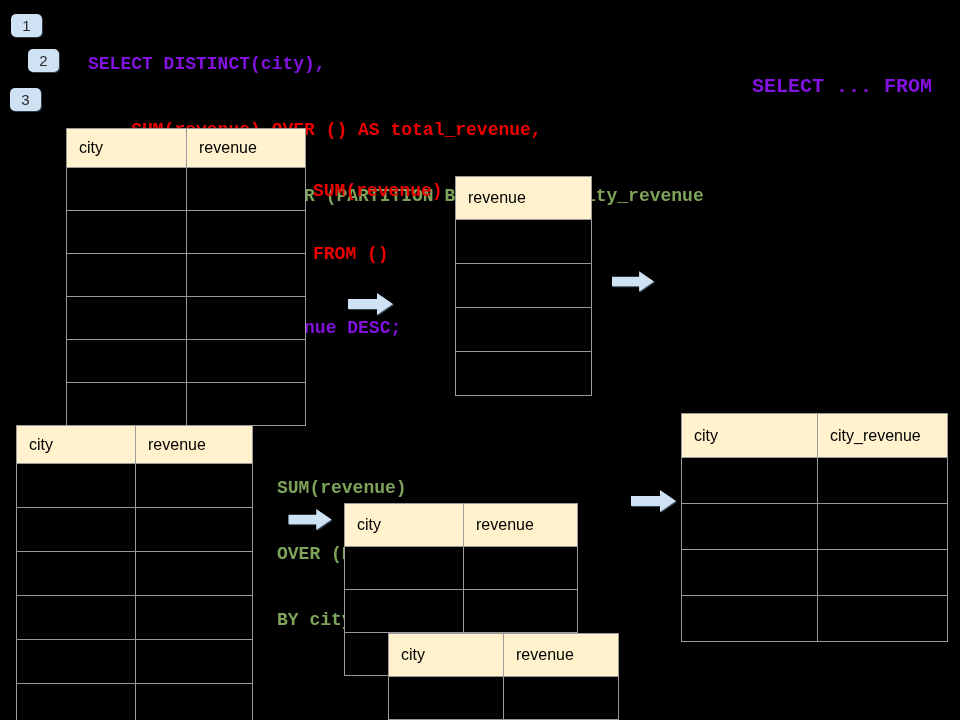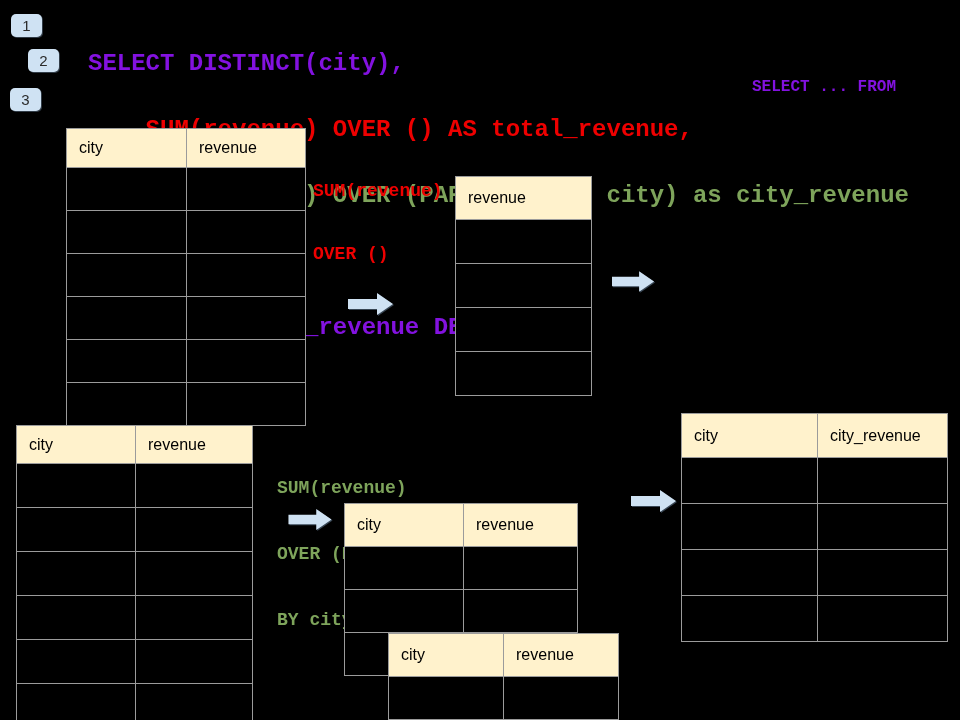--- a/index.html
+++ b/index.html
@@ -14,22 +14,22 @@
     display:flex; align-items:center; justify-content:center;
     font:15px "Liberation Sans", sans-serif;
     box-shadow:1px 1px 0 rgba(90,110,130,.55);
   }
   .badge-1 { left:11px; top:14px; }
   .badge-2 { left:28px; top:49px; }
   .badge-3 { left:10px; top:88px; }
 
   
   .mono { font-family:"Liberation Mono", monospace; font-weight:bold; white-space:pre; }
-  .sql-code { position:absolute; left:88px; top:9px; font-size:24px; line-height:22px; }
-  .side-note { position:absolute; left:752px; top:37px; font-size:16px; line-height:20px; }
+  .sql-code { position:absolute; left:88px; top:9px; font-size:18px; line-height:22px; }
+  .side-note { position:absolute; left:752px; top:37px; font-size:20px; line-height:20px; }
   .ann-total { position:absolute; left:313px; top:139px; font-size:18px; line-height:21px; }
   .ann-part  { position:absolute; left:277px; top:433px; font-size:18px; line-height:22px; }
 
   
   table { position:absolute; border-collapse:collapse; table-layout:fixed; border-spacing:0; }
   th, td { border:1px solid #9B9B9B; }
   th {
     font-family:"Liberation Sans", sans-serif; font-size:16px; font-weight:normal;
     color:#000; text-align:left; padding:0 0 0 12px;
   }
@@ -67,21 +67,21 @@
     <div style="color: rgb(131, 18, 224);">  FROM rides</div>
     <div style="color: rgb(131, 18, 224);">  ORDER by city_revenue DESC;</div>
   </div>
 
   <div class="mono side-note" style="color: rgb(131, 18, 224);">
     <div>SELECT ... FROM</div>
   </div>
 
   <div class="mono ann-total" style="color: rgb(238, 0, 0);">
     <div>SUM(revenue)</div>
-    <div>OVER ()</div>
+    <div>FROM ()</div>
   </div>
 
   <div class="mono ann-part" style="color: rgb(126, 164, 91);">
     <div>SUM(revenue)</div>
     <div>OVER (PARTITION</div>
     <div>BY city)</div>
   </div>
 
   <table class="t1">
     <colgroup>

